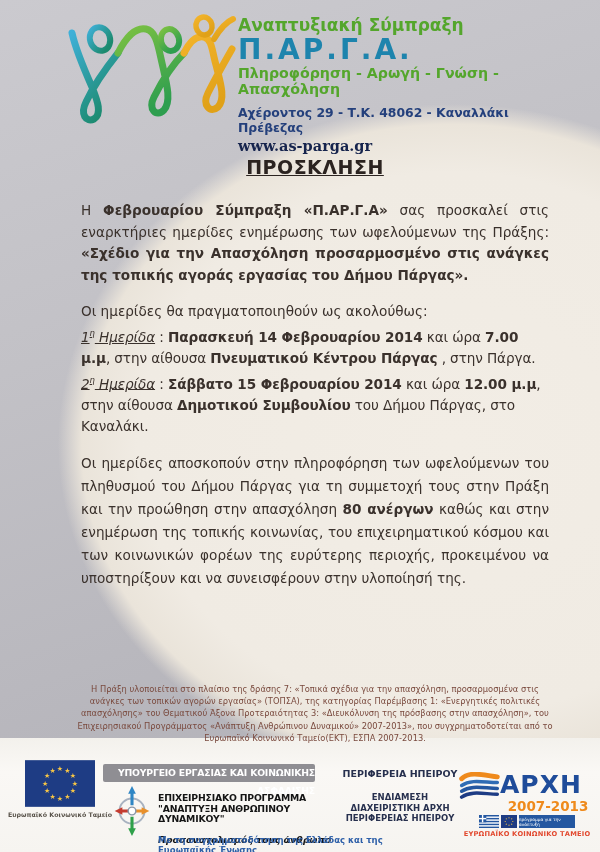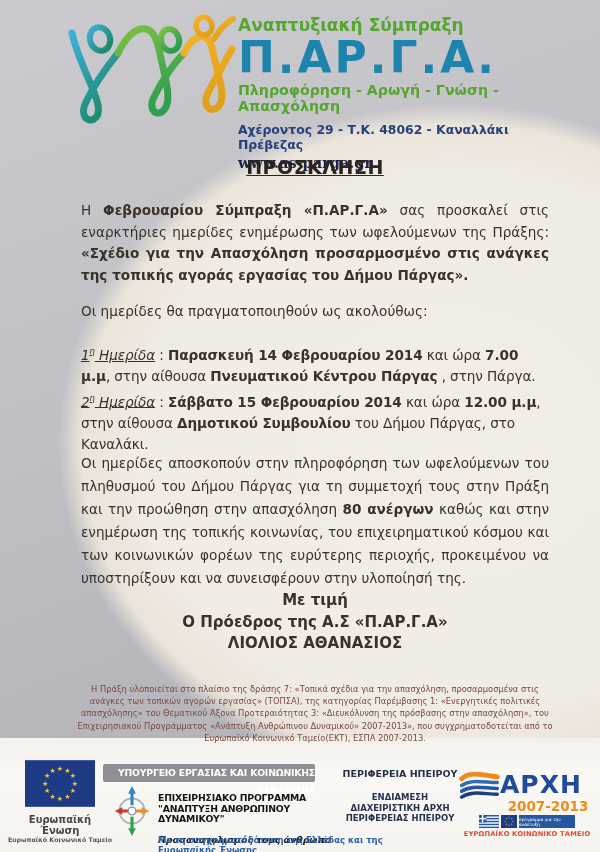--- a/index.html
+++ b/index.html
@@ -7,33 +7,33 @@
   .page { position:relative; width:600px; height:852px; margin:0 auto; overflow:hidden;
           background:linear-gradient(160deg,#cbcacf 0%,#c2c1c6 35%,#b9b8be 65%,#aeadb4 100%); }
   .bg-blob { position:absolute; left:58px; top:104px; width:790px; height:680px; border-radius:50%;
              background:radial-gradient(closest-side,#f2ede5 0%,#f0ebe3 80%,#eae4da 94%,rgba(234,228,218,0) 100%); }
   .footer-band { position:absolute; left:0; top:738px; width:600px; height:114px;
                  background:linear-gradient(180deg,#f3f1ec 0%,#faf8f5 30%,#f6f4f0 100%); }
   
   .logo { position:absolute; left:66px; top:13px; }
   .head-text { position:absolute; left:238px; top:15px; width:322px; }
   .org-label { font-size:17px; font-weight:bold; color:#54a62c; }
-  .org-name  { font-size:44px; font-weight:bold; color:#1d84ad; letter-spacing:3px; line-height:1.05; }
+  .org-name  { font-size:28px; font-weight:bold; color:#1d84ad; letter-spacing:3px; line-height:1.05; }
   .tagline   { font-size:14.2px; font-weight:bold; color:#54a62c; margin-top:1px; }
   .address   { font-size:12.4px; font-weight:bold; color:#24407c; margin-top:8px; }
   .website   { display:inline-block; font-family:"DejaVu Serif", serif; font-size:14.5px; font-weight:bold;
                color:#16244d; margin-top:2px; text-decoration:none; }
   
   .content { position:absolute; left:81px; width:468px; color:#3a312c; }
   .doc-title { top:156px; text-align:center; font-size:19px; font-weight:bold; letter-spacing:0.5px;
                color:#2b2320; }
   .doc-title span { text-decoration:underline; }
   .p-invite   { top:200px; font-size:13.6px; line-height:21.5px; text-align:justify; }
   .p-sched    { top:303px; font-size:13.6px; }
-  .p-events   { top:341px; font-size:13.6px; line-height:21.6px; letter-spacing:-0.1px; }
+  .p-events   { top:323px; font-size:13.6px; line-height:21.6px; letter-spacing:-0.1px; }
   .p-purpose  { top:452px; font-size:13.6px; line-height:23px; text-align:justify; }
   .p-sign     { top:590px; text-align:center; font-weight:bold; font-size:15px; line-height:21.5px; }
   .p-footnote { top:683px; left:76px; width:478px; font-size:8.3px; line-height:12.2px;
                 color:#7a4a3e; text-align:center; }
   .b { font-weight:bold; } .i { font-style:italic; } .u { text-decoration:underline; }
   .sup { vertical-align:super; font-size:0.62em; }
   
   .eu-block { position:absolute; left:8px; top:760px; width:104px; text-align:center; }
   .eu-line1 { font-size:10px; font-weight:bold; color:#4c463e; margin-top:3px; }
   .eu-line2 { font-size:6.3px; font-weight:bold; color:#5a544b; }
@@ -108,25 +108,20 @@
 
   <p class="content p-sched abs">Οι ημερίδες θα πραγματοποιηθούν ως ακολούθως:</p>
 
   <div class="content p-events abs">
     <p><span class="i u">1</span><span class="i u sup">η</span><span class="i u"> Ημερίδα</span><span> : </span><span class="b">Παρασκευή 14 Φεβρουαρίου 2014</span><span> και ώρα </span><span class="b">7.00 μ.μ</span><span>, στην αίθουσα </span><span class="b">Πνευματικού Κέντρου Πάργας</span><span> , στην Πάργα.</span></p>
     <p><span class="i u">2</span><span class="i u sup">η</span><span class="i u"> Ημερίδα</span><span> : </span><span class="b">Σάββατο 15 Φεβρουαρίου 2014</span><span> και ώρα </span><span class="b">12.00 μ.μ</span><span>, στην αίθουσα </span><span class="b">Δημοτικού Συμβουλίου</span><span> του Δήμου Πάργας, στο Καναλάκι.</span></p>
   </div>
 
   <p class="content p-purpose abs"><span>Οι ημερίδες αποσκοπούν στην πληροφόρηση των ωφελούμενων του πληθυσμού του Δήμου Πάργας για τη συμμετοχή τους στην Πράξη και την προώθηση στην απασχόληση </span><span class="b">80 ανέργων</span><span> καθώς και στην ενημέρωση της τοπικής κοινωνίας, του επιχειρηματικού κόσμου και των κοινωνικών φορέων της ευρύτερης περιοχής, προκειμένου να υποστηρίξουν και να συνεισφέρουν στην υλοποίησή της.</span></p>
 
-  <div class="content p-sign abs">
-    <div>Με τιμή</div>
-    <div>Ο Πρόεδρος της Α.Σ «Π.ΑΡ.Γ.Α»</div>
-    <div>ΛΙΟΛΙΟΣ ΑΘΑΝΑΣΙΟΣ</div>
-  </div>
 
   <p class="p-footnote abs">Η Πράξη υλοποιείται στο πλαίσιο της δράσης 7: «Τοπικά σχέδια για την απασχόληση, προσαρμοσμένα στις ανάγκες των τοπικών αγορών εργασίας» (ΤΟΠΣΑ), της κατηγορίας Παρέμβασης 1: «Ενεργητικές πολιτικές απασχόλησης» του Θεματικού Άξονα Προτεραιότητας 3: «Διευκόλυνση της πρόσβασης στην απασχόληση», του Επιχειρησιακού Προγράμματος «Ανάπτυξη Ανθρώπινου Δυναμικού» 2007-2013», που συγχρηματοδοτείται από το Ευρωπαϊκό Κοινωνικό Ταμείο(ΕΚΤ), ΕΣΠΑ 2007-2013.</p>
 
   <div class="eu-block">
     <svg width="70" height="47" viewBox="0 0 90 60">
       <rect width="90" height="60" fill="#1e3c84"></rect>
       <g fill="#f7c545" font-size="9" text-anchor="middle" font-family="DejaVu Sans, sans-serif">
         <text x="45" y="14">★</text>
           <text x="54.5" y="16.5">★</text>
           <text x="61.5" y="23.5">★</text>
@@ -134,21 +129,20 @@
           <text x="61.5" y="42.5">★</text>
           <text x="54.5" y="49.5">★</text>
         <text x="45" y="52">★</text>
           <text x="35.5" y="49.5">★</text>
           <text x="28.5" y="42.5">★</text>
         <text x="26" y="33">★</text>
           <text x="28.5" y="23.5">★</text>
           <text x="35.5" y="16.5">★</text>
       </g>
     </svg>
-    <div class="eu-line1">Ευρωπαϊκή Ένωση</div>
     <div class="eu-line2">Ευρωπαϊκό Κοινωνικό Ταμείο</div>
   </div>
 
   <div class="ministry-box">ΥΠΟΥΡΓΕΙΟ ΕΡΓΑΣΙΑΣ ΚΑΙ ΚΟΙΝΩΝΙΚΗΣ ΑΣΦΑΛΙΣΗΣ</div>
 
   <svg class="compass" width="44" height="52" viewBox="0 0 44 54">
     <circle cx="22" cy="27" r="13" fill="none" stroke="#a8b2c0" stroke-width="2"></circle>
     <path d="M22,1 L18,9 L20.4,9 L20.4,21 L23.6,21 L23.6,9 L26,9 Z" fill="#2f86c4"></path>
     <path d="M22,53 L18,45 L20.4,45 L20.4,33 L23.6,33 L23.6,45 L26,45 Z" fill="#2fa04a"></path>
     <path d="M4,27 L12,23 L12,25.4 L20,25.4 L20,28.6 L12,28.6 L12,31 Z" fill="#c43b2f"></path>

